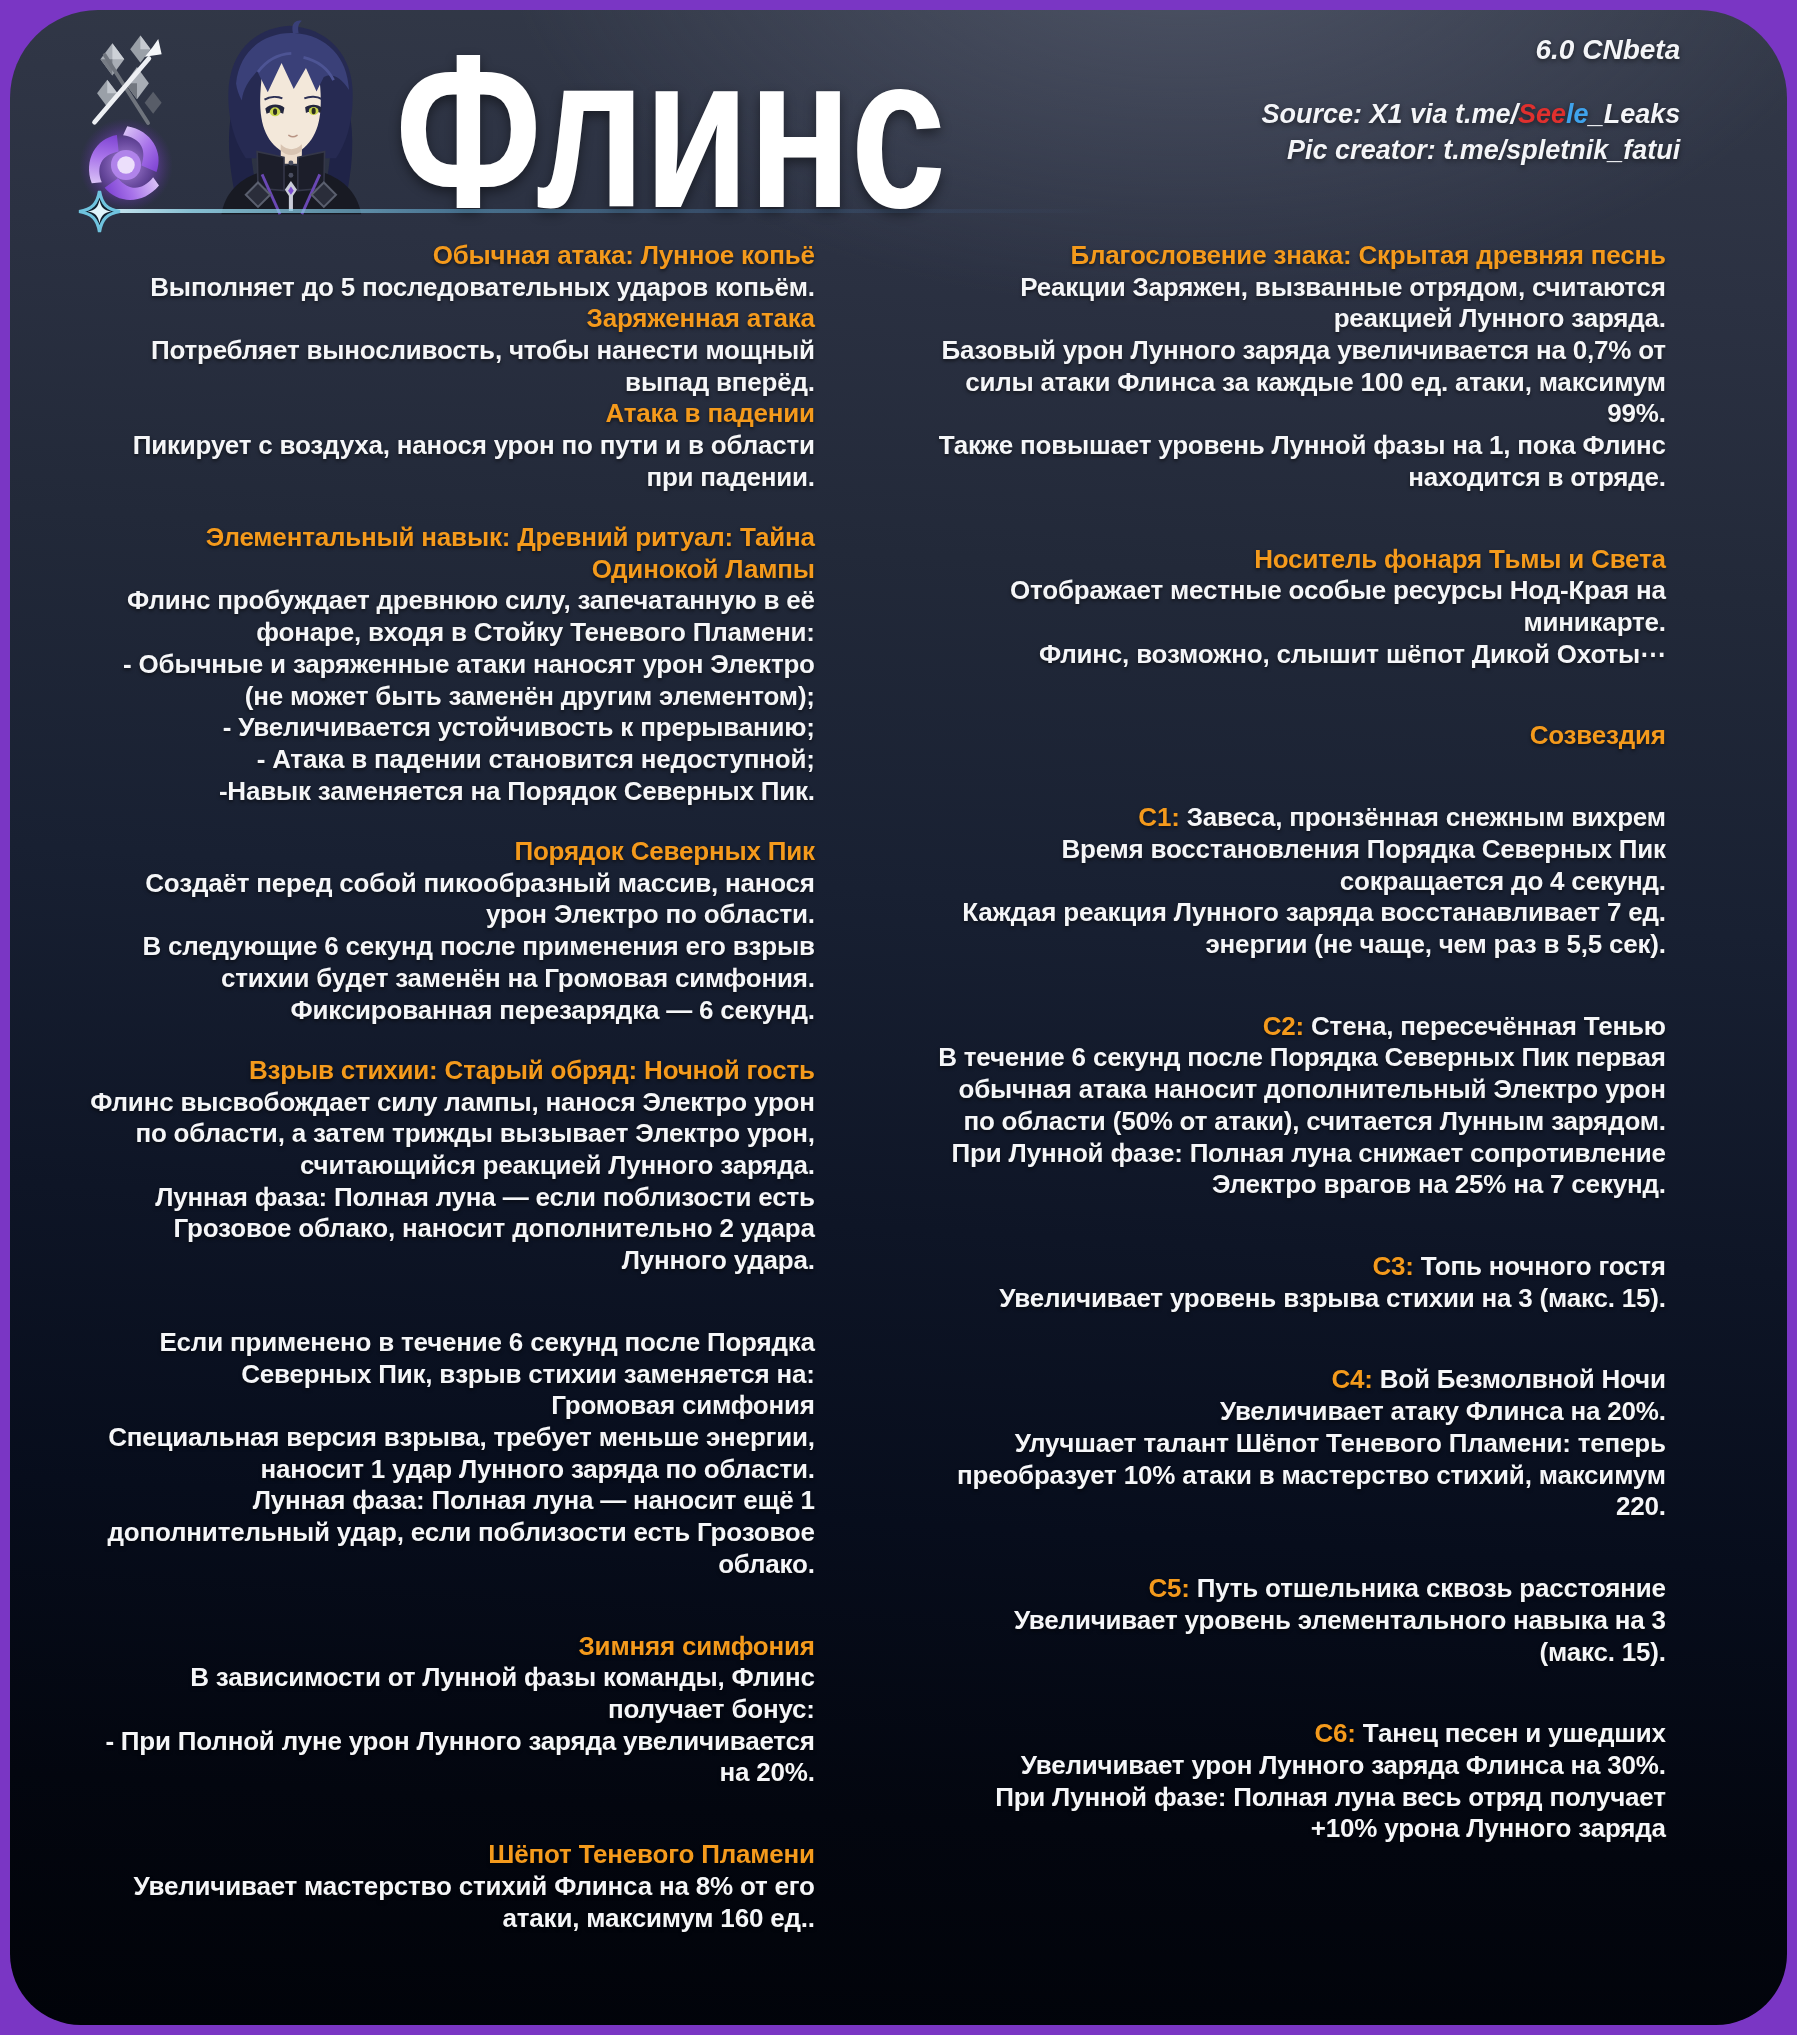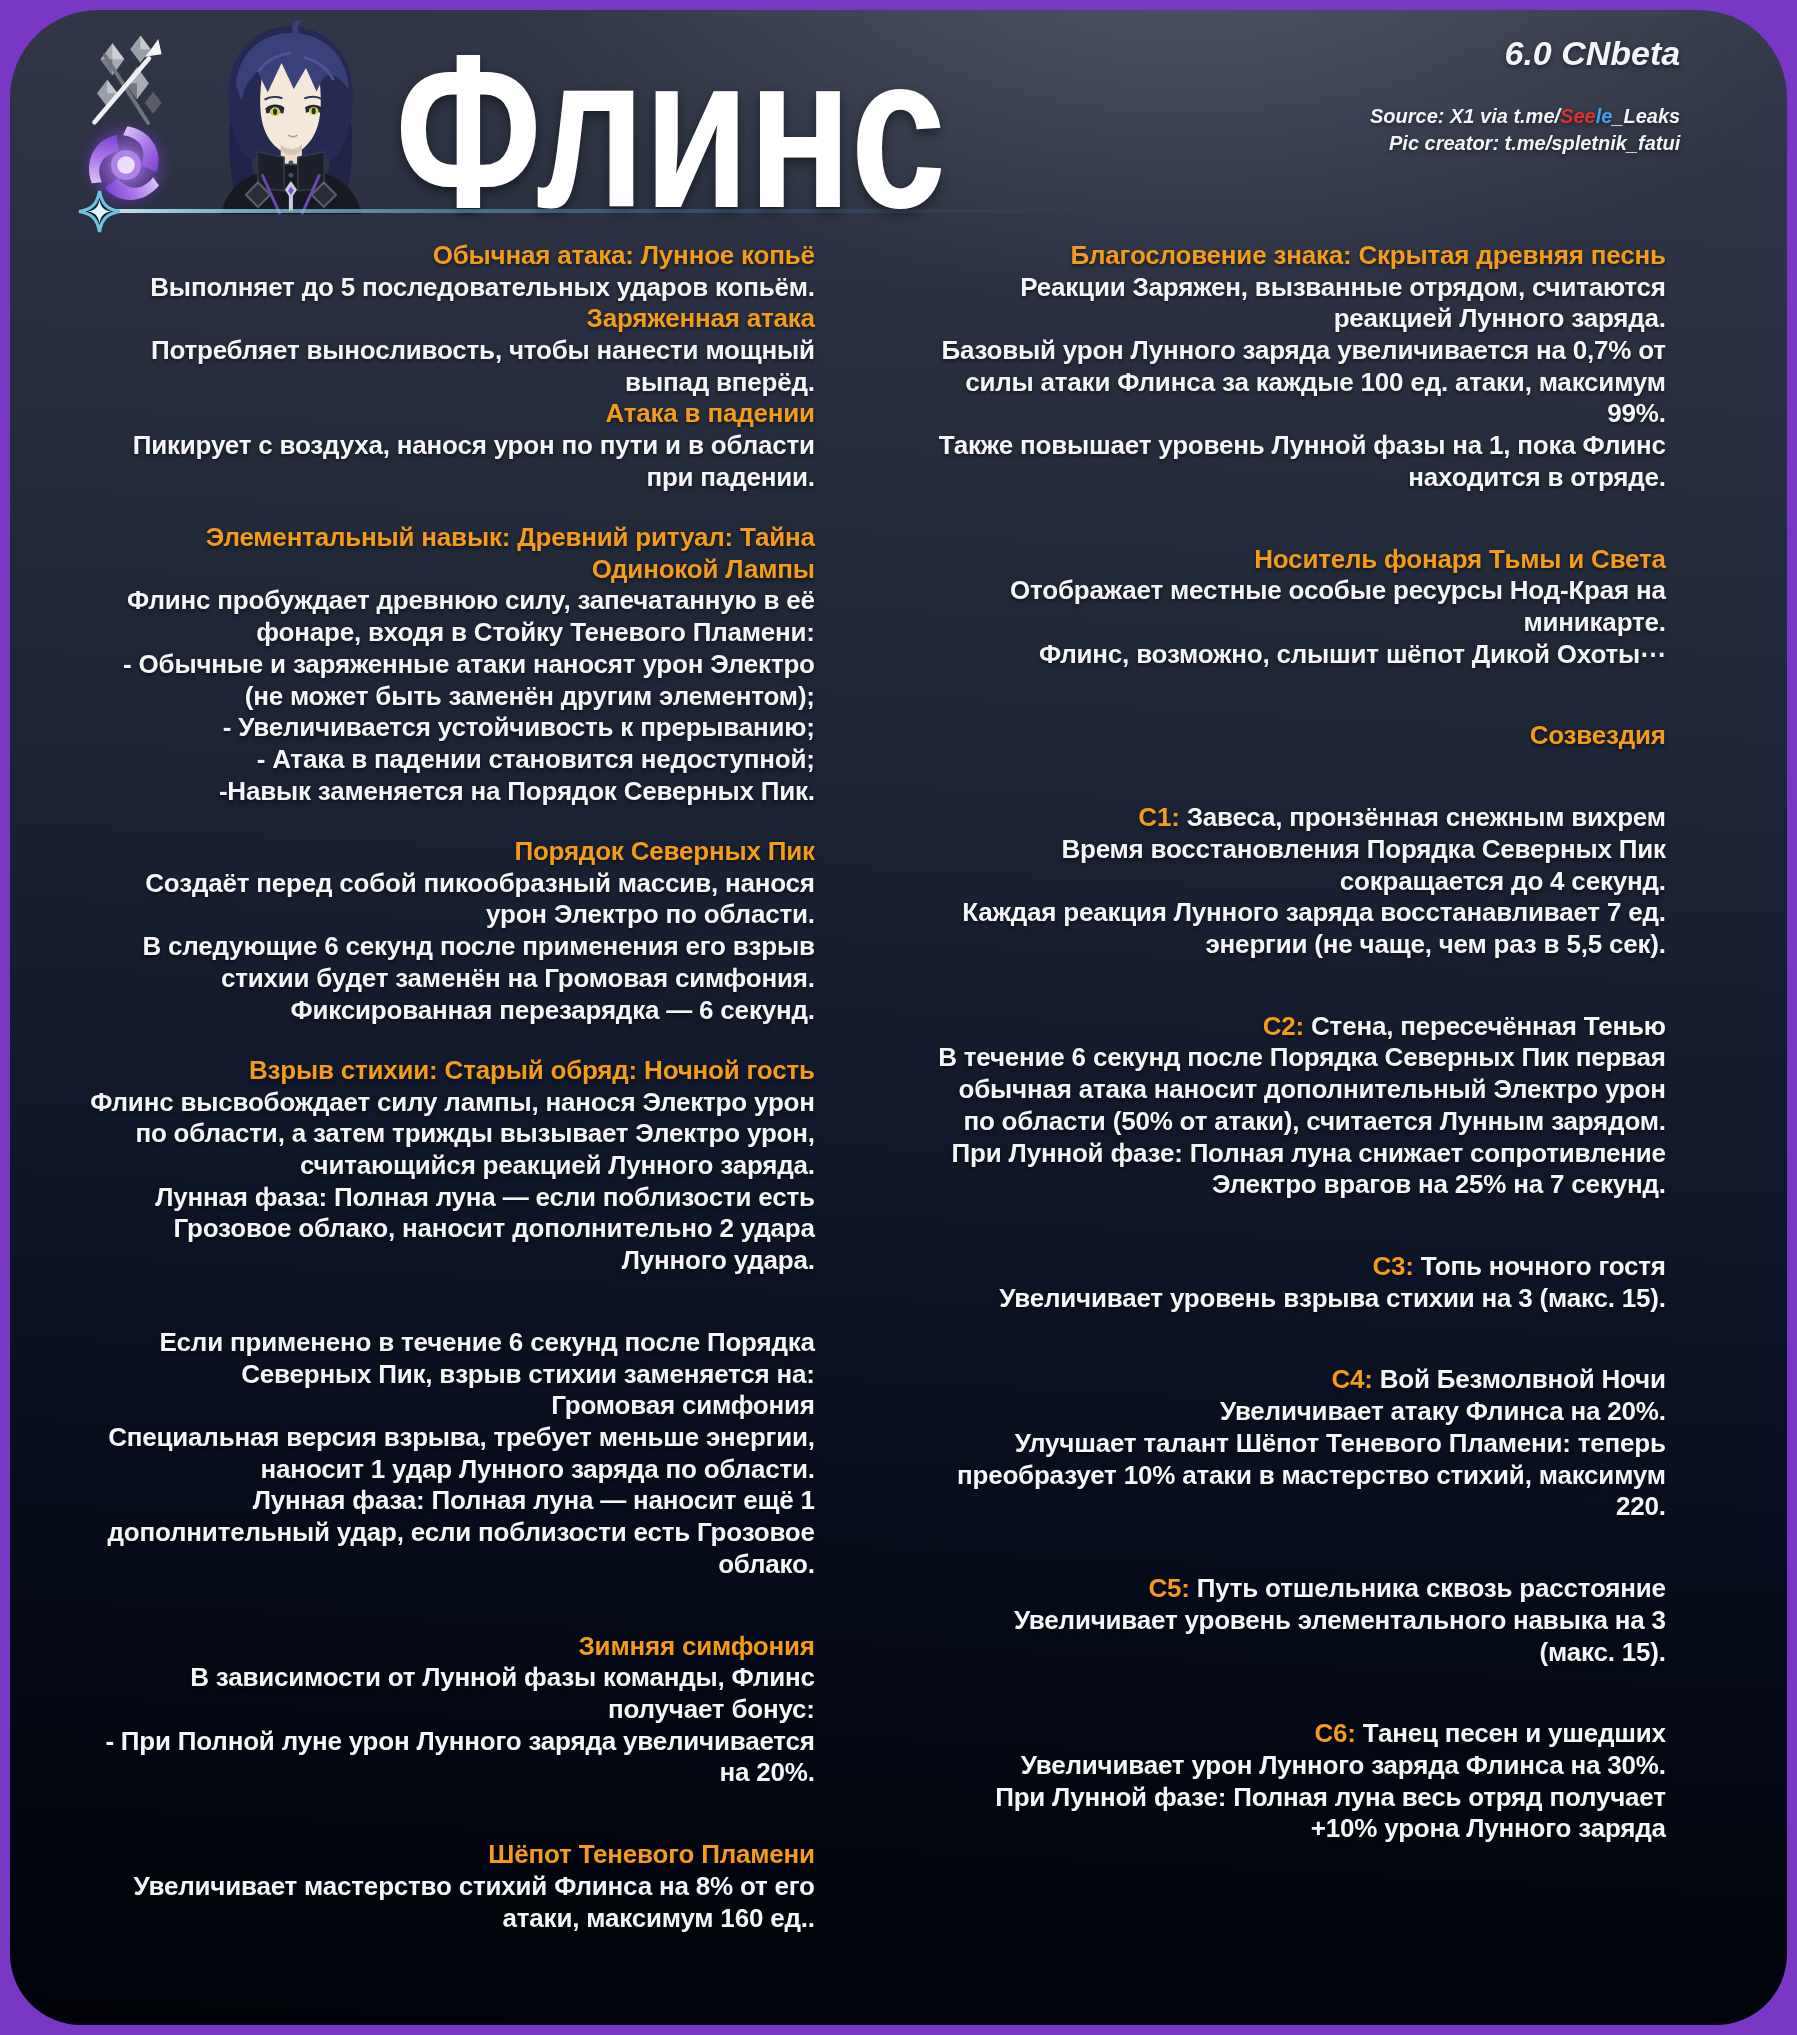--- a/index.html
+++ b/index.html
@@ -23,22 +23,22 @@
     font-size:191px;font-weight:700;color:#ffffff;line-height:1;
     letter-spacing:-1.6px;white-space:nowrap;
     transform:scale(0.90,1.15);transform-origin:top left;
     text-shadow:0 4.1px 11.4px rgba(0,0,0,.45);
   }
   .credits{
     position:absolute;top:25px;right:107px;text-align:right;
     color:#f4f5f8;font-style:italic;font-weight:700;
     text-shadow:0 2px 4.9px rgba(0,0,0,.5);
   }
-  .credits .version{font-size:34px;line-height:1.1;margin-bottom:31px;}
-  .credits .line{font-size:20px;line-height:1.33;white-space:nowrap;}
+  .credits .version{font-size:28px;line-height:1.1;margin-bottom:31px;}
+  .credits .line{font-size:27px;line-height:1.33;white-space:nowrap;}
   .red{color:#e0302e;}
   .blue{color:#3fa3ec;}
   
   .icon{position:absolute;}
   .divider{
     position:absolute;left:80px;top:199px;width:1022px;height:4.1px;
     background:linear-gradient(90deg,rgba(225,248,255,.95) 0%,rgba(150,215,235,.85) 10%,rgba(98,170,210,.55) 35%,rgba(80,140,195,.28) 62%,rgba(70,120,180,.10) 85%,rgba(70,120,180,0) 100%);
     border-radius:2px;
   }
   .avatar{position:absolute;left:187px;top:10.6px;width:187px;height:195px;}

